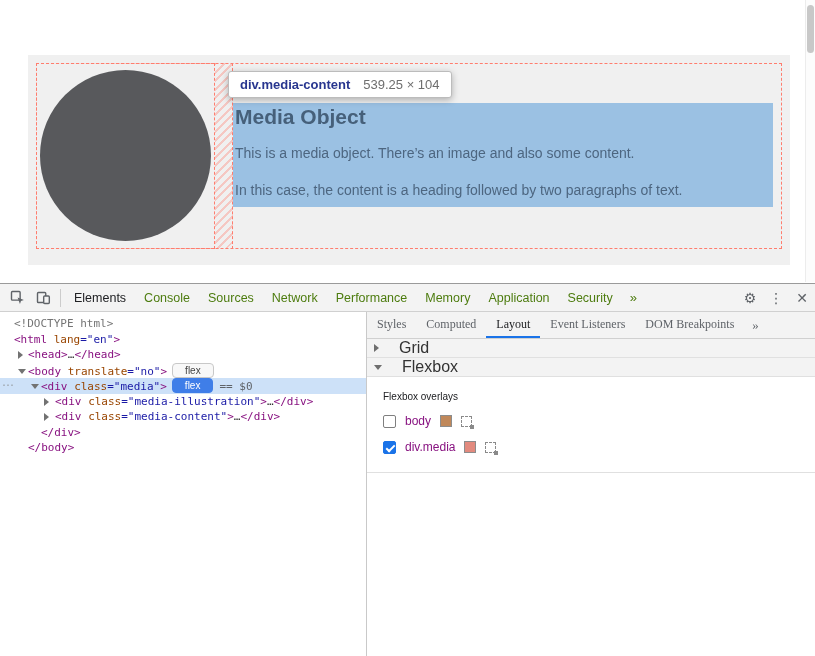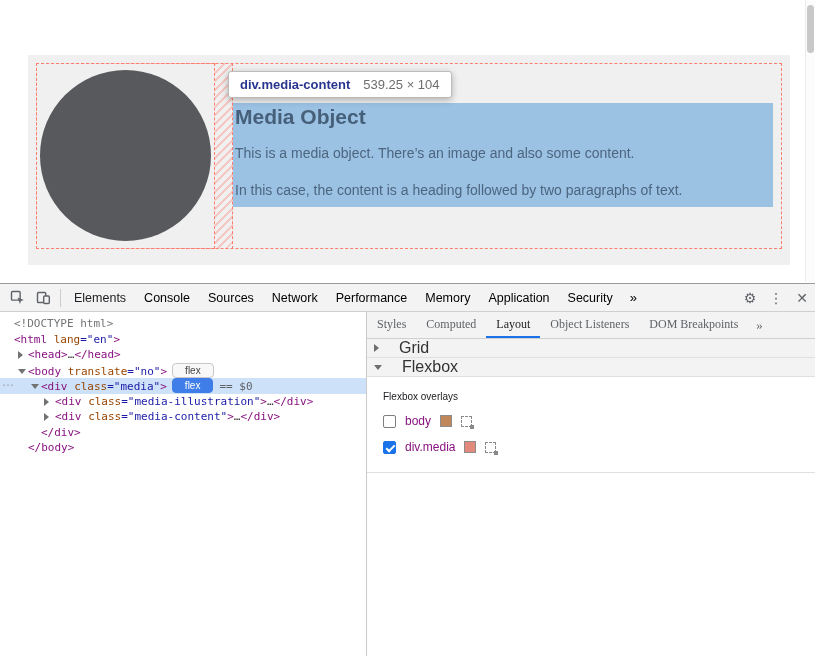--- a/index.html
+++ b/index.html
@@ -33,21 +33,21 @@
   .page-scroll .thumb { position:absolute; left:1px; top:5px; width:7px; height:48px; background:#c8c8c8; border-radius:4px; }
 
   
   .devtools { position:absolute; top:283px; left:0; width:815px; height:452px; box-sizing:border-box;
               border-top:1px solid #9a9a9a; background:#fff; }
   .toolbar { height:27px; background:#f3f3f3; border-bottom:1px solid #d0d0d0;
              display:flex; align-items:center; padding-left:4px; }
   .icon-btn { width:26px; height:26px; display:flex; align-items:center; justify-content:center; color:#5f6368; }
   .glyph { font-size:14px; line-height:1; }
   .sep { width:1px; height:18px; background:#ccc; margin:0 4px; }
-  .tab { padding:0 9px; font-size:12.5px; color:#000000; line-height:26px; }
+  .tab { padding:0 9px; font-size:12.5px; color:#4d7c0f; line-height:26px; }
   .tab.active { color:#202124; }
   .tab.more { font-size:13px; padding:0 8px; }
   .spacer { flex:1; }
 
   .main { position:absolute; top:28px; left:0; right:0; bottom:0; display:flex; }
 
   
   .dom-pane { width:367px; box-sizing:border-box; border-right:1px solid #c9c9c9;
               font-family:"DejaVu Sans Mono", monospace; font-size:11px; padding-top:4px;
               overflow:hidden; background:#fff; }
@@ -168,21 +168,21 @@
         <div class="trow ind3"><span class="arrow r"></span><span class="tag">&lt;div </span><span class="attr">class</span><span class="val">="media-content"</span><span class="tag">&gt;</span><span class="ell">…</span><span class="tag">&lt;/div&gt;</span></div>
         <div class="trow ind2"><span class="tag">&lt;/div&gt;</span></div>
         <div class="trow ind1"><span class="tag">&lt;/body&gt;</span></div>
       </div>
 
       <div class="sidebar">
         <div class="subtabs">
           <div class="subtab">Styles</div>
           <div class="subtab">Computed</div>
           <div class="subtab active">Layout</div>
-          <div class="subtab">Object Listeners</div>
+          <div class="subtab">Event Listeners</div>
           <div class="subtab">DOM Breakpoints</div>
           <div class="subtab more">»</div>
         </div>
         <div class="section-head">
           <span class="tri-r"></span>
           <span>Grid</span>
         </div>
         <div class="section-head">
           <span class="tri-d"></span>
           <span>Flexbox</span>

